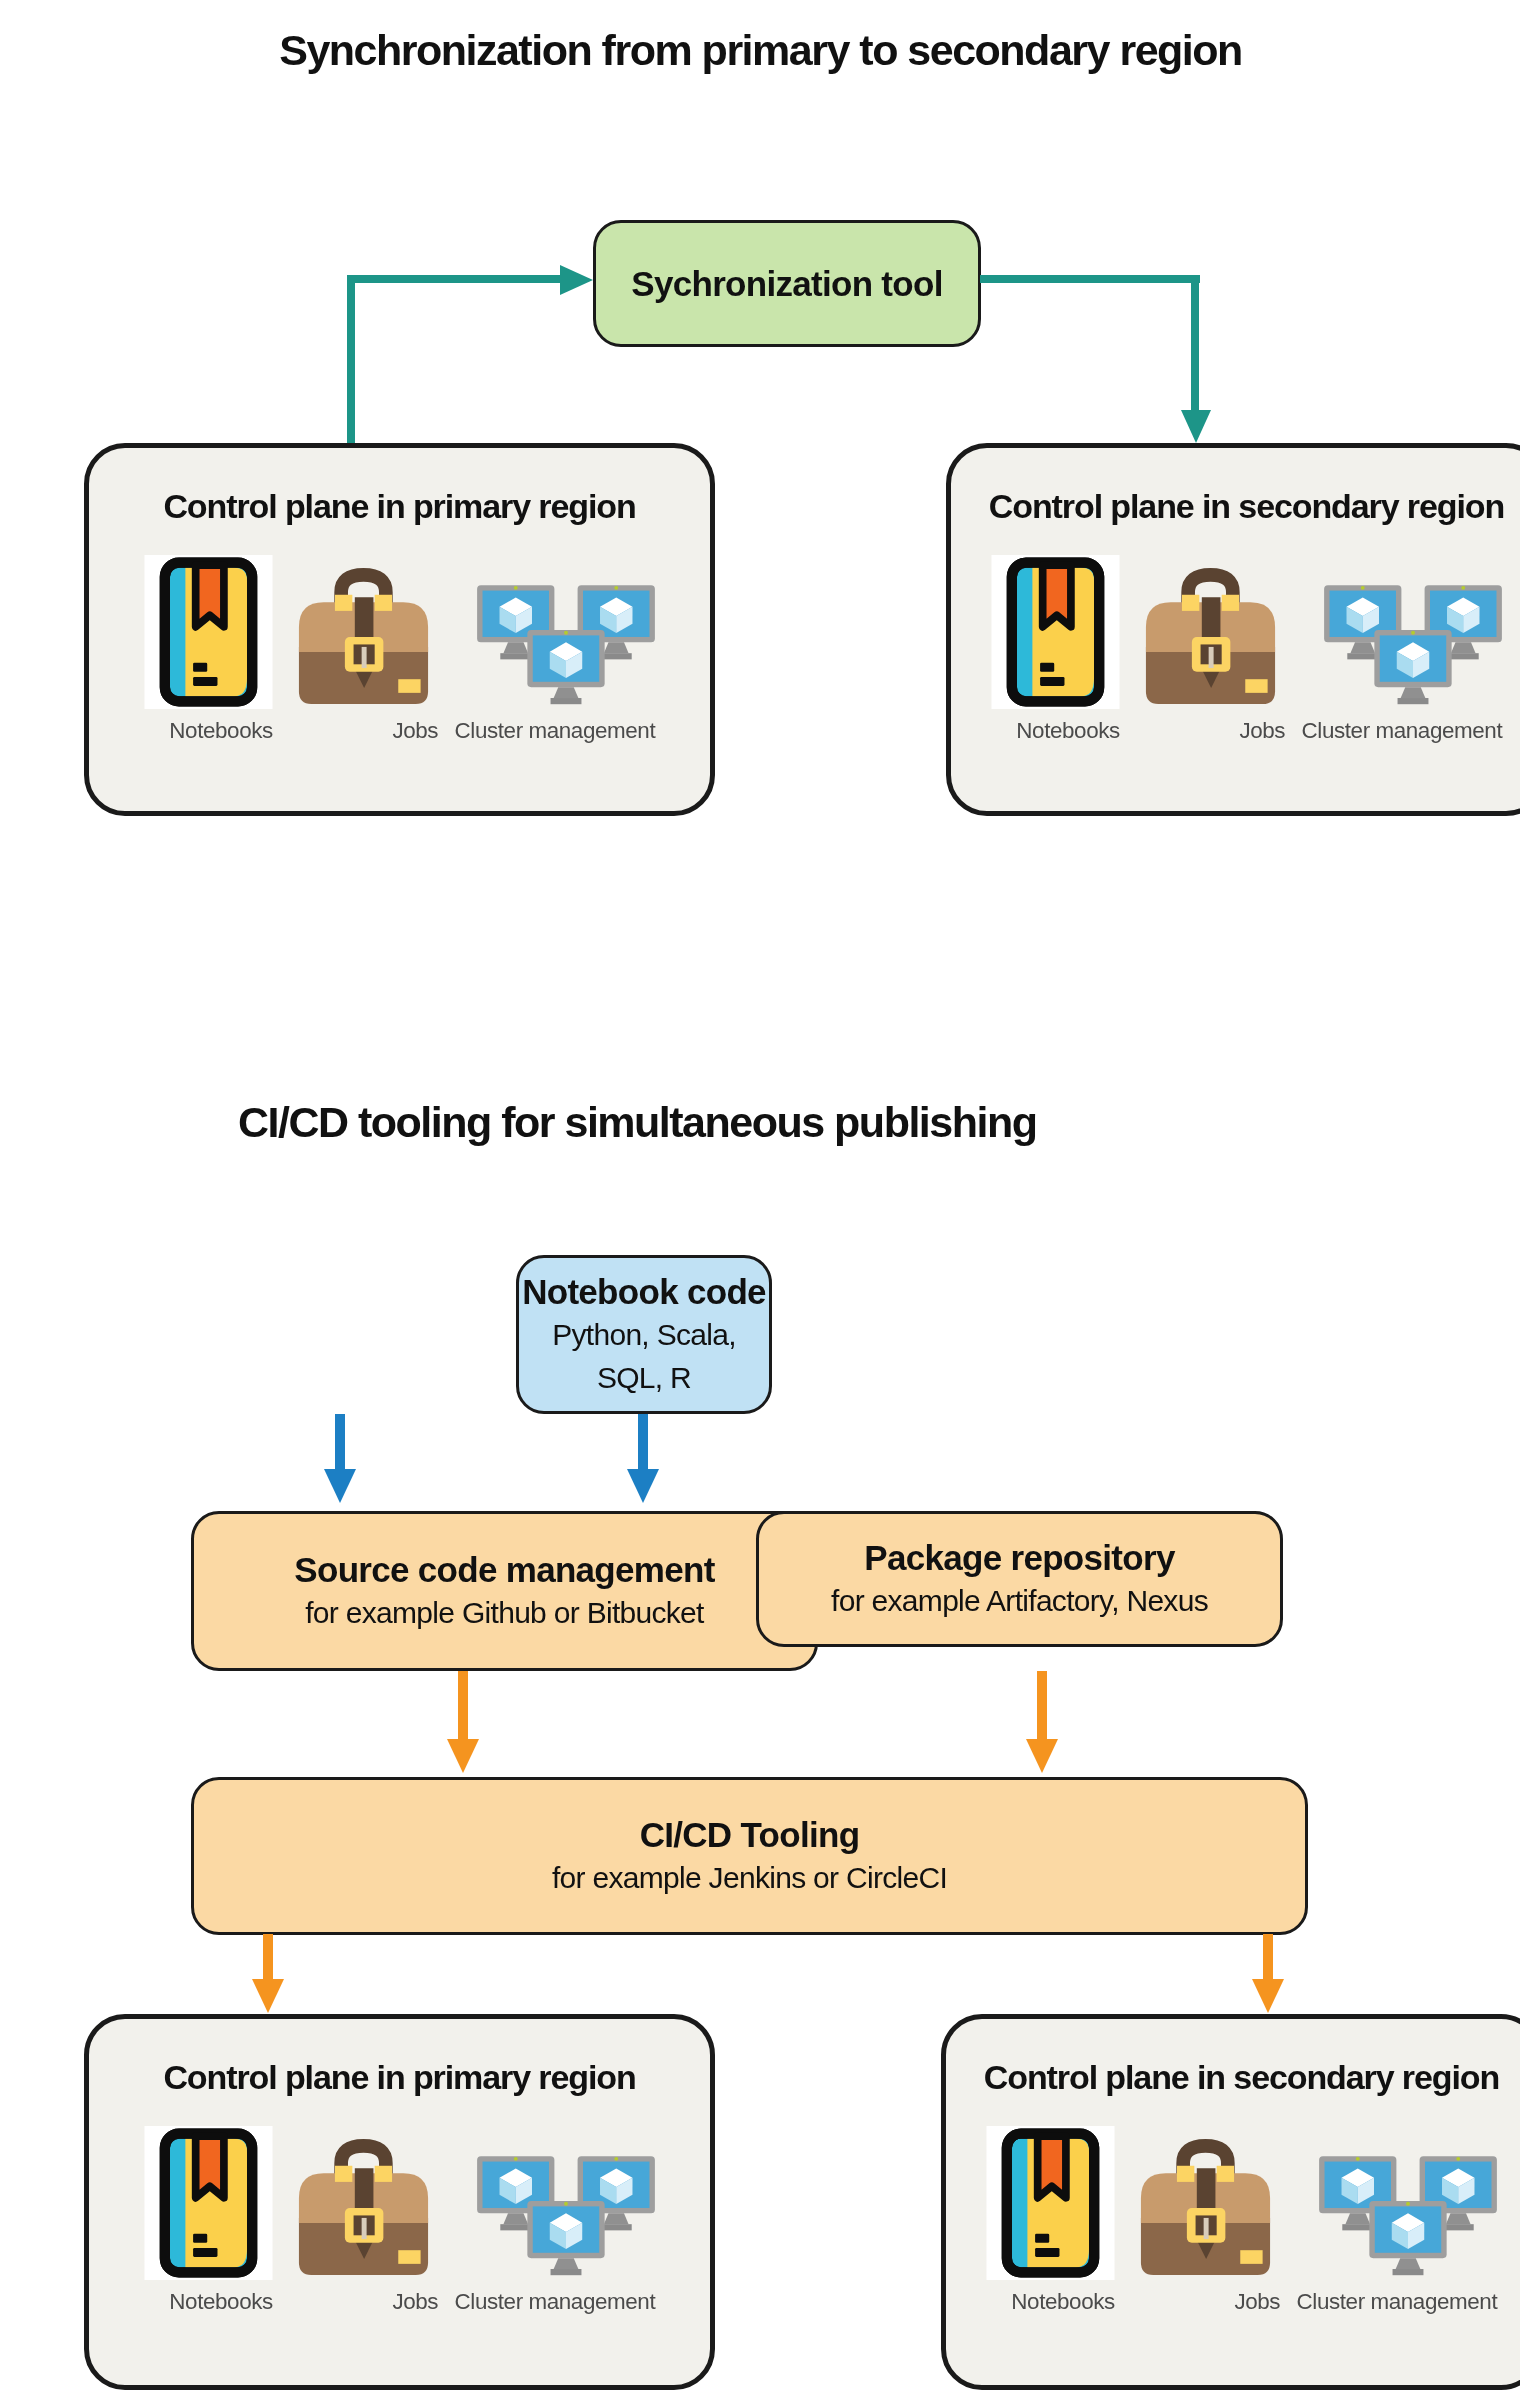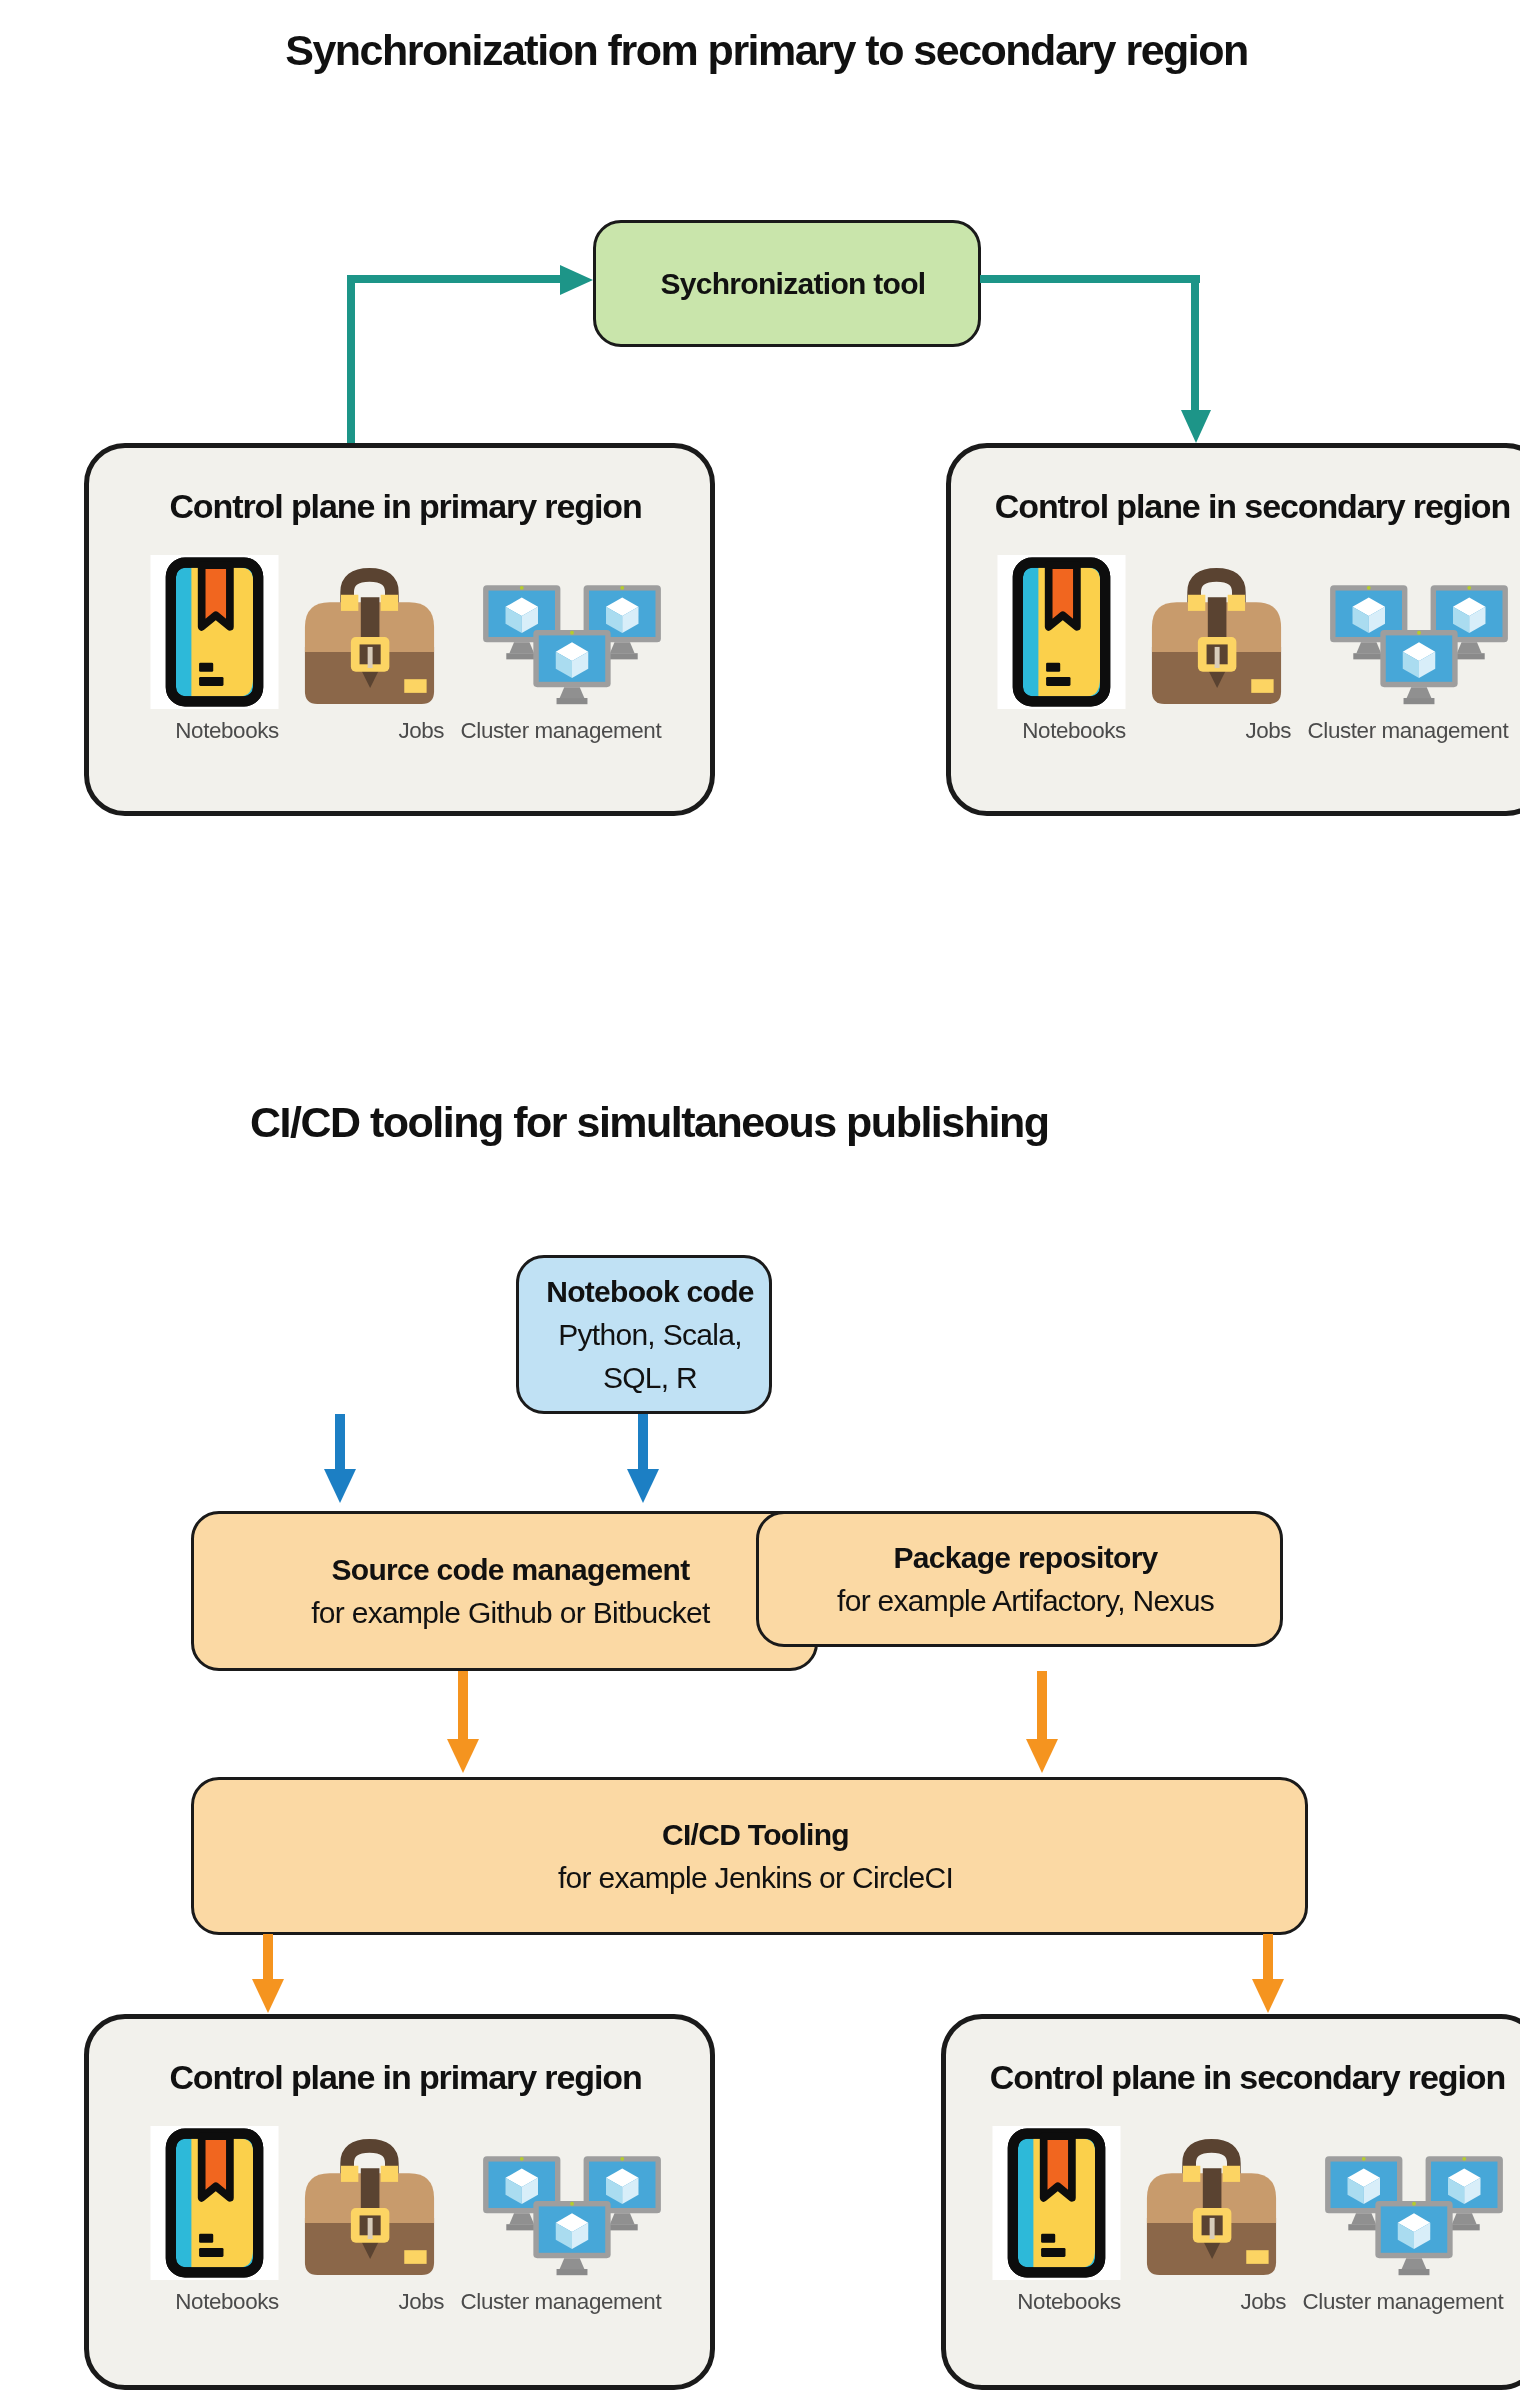--- a/index.html
+++ b/index.html
@@ -11,34 +11,34 @@
     --orange-arrow:#f5941f;
     --panel-bg:#f2f1ec;
     --outline:#1a1a1a;
     --label-gray:#4b4b4b;
   }
   html,body{margin:0;padding:0;background:#fff;}
   .canvas{
     position:relative;width:1521px;height:2401px;background:#ffffff;
     font-family:"Liberation Sans",sans-serif;color:#111;overflow:hidden;
   }
-  .abs{position:absolute;box-sizing:border-box;padding-left:12px;}
+  .abs{position:absolute;box-sizing:border-box;}
 
   .section-title{
     font-size:43px;font-weight:bold;letter-spacing:-1.5px;white-space:nowrap;color:#111;
   }
   .title-center{left:0;right:0;text-align:center;}
 
   
   .node{
     border:3px solid var(--outline);border-radius:28px;
     display:flex;flex-direction:column;justify-content:center;align-items:center;
     text-align:center;
   }
-  .node .bold-line{font-weight:bold;font-size:30px;letter-spacing:-0.7px;line-height:43px;}
+  .node .bold-line{font-weight:bold;font-size:35px;letter-spacing:-0.7px;line-height:43px;}
   .node .plain-line{font-size:30px;letter-spacing:-0.7px;line-height:43px;}
   .green{background:var(--green-fill);}
   .blue{background:var(--blue-fill);}
   .orange{background:var(--orange-fill);}
 
   
   .cp-box{
     background:var(--panel-bg);border:5.2px solid var(--outline);border-radius:41px;margin-left:44px;
   }
   .cp-title{

